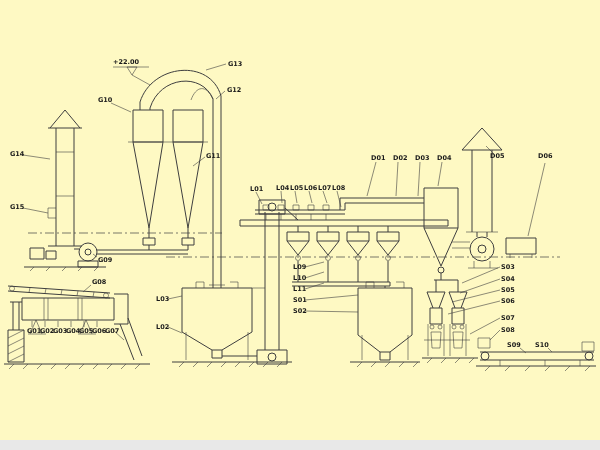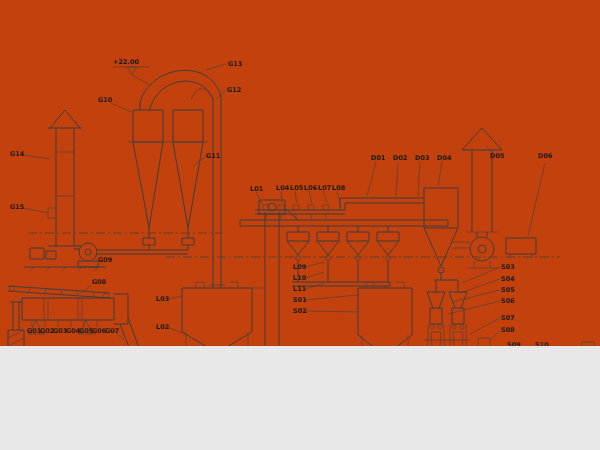--- a/index.html
+++ b/index.html
@@ -1,16 +1,16 @@
 <!DOCTYPE html>
 <html><head>
 <meta charset="utf-8">
 <style>
   html,body{margin:0;padding:0;background:#e8e8e8;}
-  .stage{width:600px;height:346px;background:#c2410c;position:relative;overflow:hidden;}
+  .stage{width:600px;height:440px;background:#fef9c3;position:relative;overflow:hidden;}
   svg{display:block;}
   .ln{fill:none;stroke:#3f3f3f;stroke-width:1;}
   .thin{stroke-width:0.6;}
   .dash{stroke-dasharray:9 3 2 3;stroke-width:0.7;}
   .lbl{font-family:"DejaVu Sans",sans-serif;font-size:6.5px;font-weight:bold;fill:#1a1a1a;}
 </style>
 </head>
 <body>
 
 <div class="stage">

